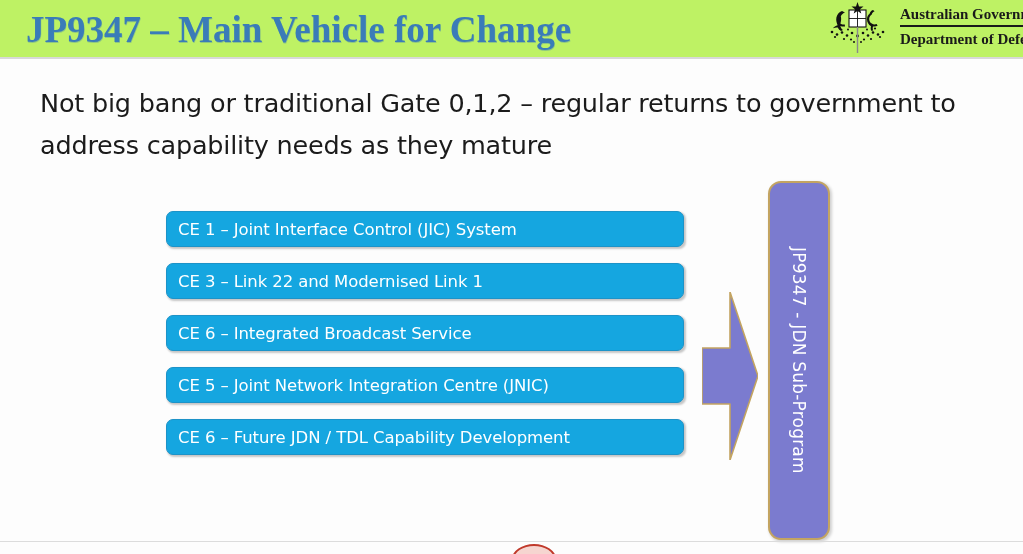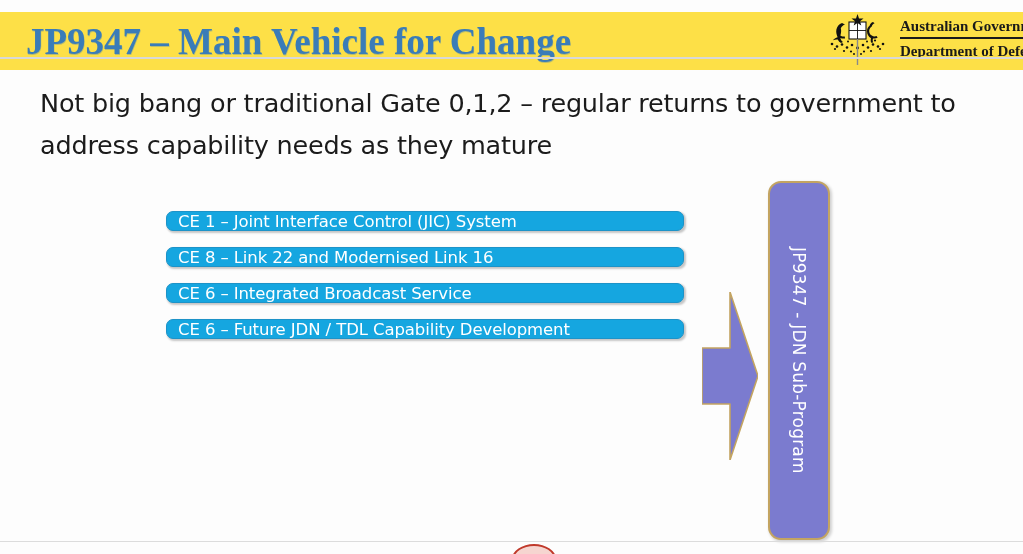--- a/index.html
+++ b/index.html
@@ -21,24 +21,24 @@
     width: 1023px;
     height: 554px;
     background: #fdfdfd;
     overflow: hidden;
   }
 
   
   .header {
     position: absolute;
     left: 0;
-    top: 12px;
+    top: 0;
     width: 1023px;
     height: 58px;
-    background: #fde047;
+    background: #bef264;
   }
 
   .header-rule {
     position: absolute;
     left: 0;
     top: 57px;
     width: 1023px;
     height: 2px;
     background: #d8d8d8;
   }
@@ -115,21 +115,21 @@
   .bars {
     position: absolute;
     left: 166px;
     top: 211px;
     width: 518px;
   }
 
   .ce-bar {
     position: relative;
     width: 518px;
-    height: 20px;
+    height: 36px;
     margin-bottom: 16px;
     background: #15a6e0;
     border: 1.5px solid #1d93c8;
     border-radius: 7px;
     box-shadow: 1.5px 1.5px 2px rgba(0,0,0,0.22);
     display: flex;
     align-items: center;
     padding-left: 11px;
   }
 
@@ -259,24 +259,27 @@
 
   <div class="header-rule"></div>
 
   <div class="body-text">Not big bang or traditional Gate 0,1,2 – regular returns to government to address capability needs as they mature</div>
 
   <div class="bars">
     <div class="ce-bar">
       <span class="ce-bar-label">CE 1 – Joint Interface Control (JIC) System</span>
     </div>
     <div class="ce-bar">
-      <span class="ce-bar-label">CE 8 – Link 22 and Modernised Link 16</span>
+      <span class="ce-bar-label">CE 3 – Link 22 and Modernised Link 1</span>
     </div>
     <div class="ce-bar">
       <span class="ce-bar-label">CE 6 – Integrated Broadcast Service</span>
+    </div>
+    <div class="ce-bar">
+      <span class="ce-bar-label">CE 5 – Joint Network Integration Centre (JNIC)</span>
     </div>
     <div class="ce-bar">
       <span class="ce-bar-label">CE 6 – Future JDN / TDL Capability Development</span>
     </div>
   </div>
 
   <svg class="arrow-shape" viewBox="0 0 56 168">
     <polygon points="0,56 28,56 28,0 56,84 28,168 28,112 0,112" fill="#7b7bcf" stroke="#c3a461" stroke-width="1.6" stroke-linejoin="round"></polygon>
   </svg>
 

